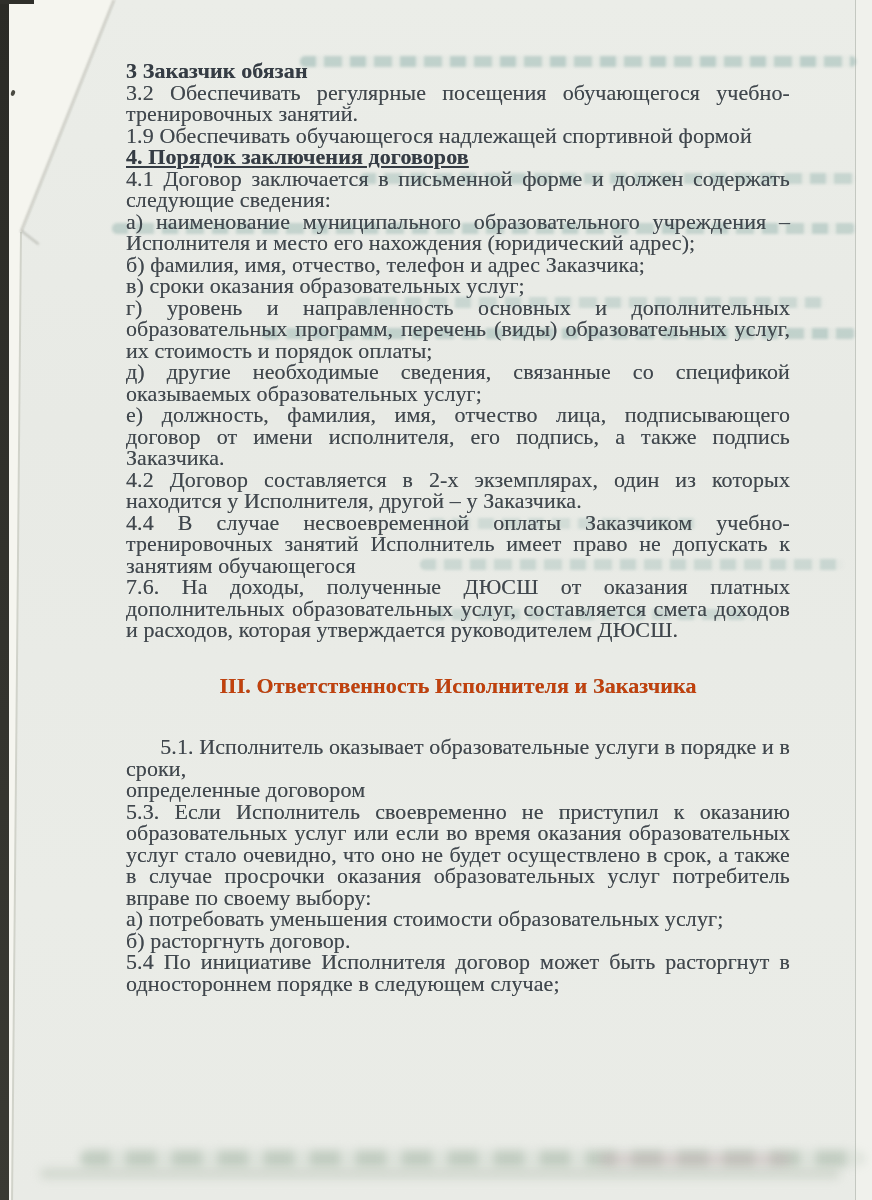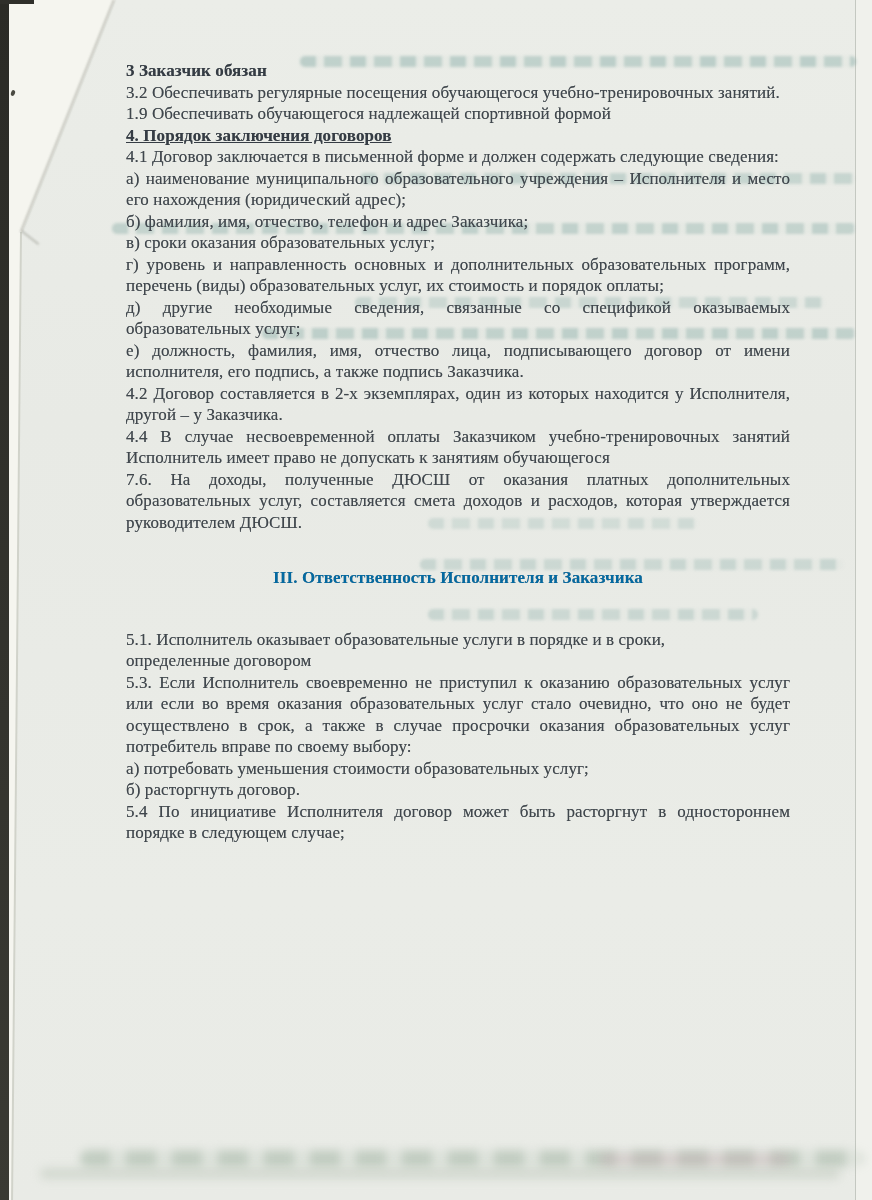--- a/index.html
+++ b/index.html
@@ -42,28 +42,28 @@
   .b7{left:420px;top:559px;width:424px;opacity:.7;}
   .b8{left:428px;top:609px;width:330px;opacity:.7;}
   .band1{position:absolute;left:80px;top:1150px;width:784px;height:17px;border-radius:8px;
     background:repeating-linear-gradient(90deg,rgba(158,178,160,.5) 0 30px,rgba(158,178,160,.15) 30px 46px);filter:blur(4px);}
   .band2{position:absolute;left:40px;top:1168px;width:800px;height:11px;border-radius:6px;background:rgba(178,190,176,.4);filter:blur(5px);}
   .band3{position:absolute;left:600px;top:1153px;width:190px;height:13px;border-radius:6px;background:rgba(198,168,176,.32);filter:blur(5px);}
 
   
   .doc{
     position:absolute;left:126px;top:60px;width:664px;z-index:2;
-    font-size:17px;line-height:21.5px;color:#40474d;
+    font-size:22px;line-height:21.5px;color:#40474d;
     letter-spacing:.1px;
     text-shadow:0 0 .5px rgba(64,71,77,.55);
   }
   .doc p{margin:0;text-align:justify;text-align-last:left;}
   .doc p.h{font-weight:bold;color:#353c44;text-align:left;}
   .doc p.gap{text-decoration:underline;}
-  .doc p.hc{font-weight:bold;color:#0369a1;text-align:center;text-align-last:center;margin:34px 0 40px 0;}
+  .doc p.hc{font-weight:bold;color:#c2410c;text-align:center;text-align-last:center;margin:34px 0 40px 0;}
   .doc p.pre{white-space:pre-line;text-align:right;}
 </style>
 </head>
 <body>
 
 <div class="stage">
 
   <div class="dark-edge"></div>
   <div class="dark-top"></div>
 

